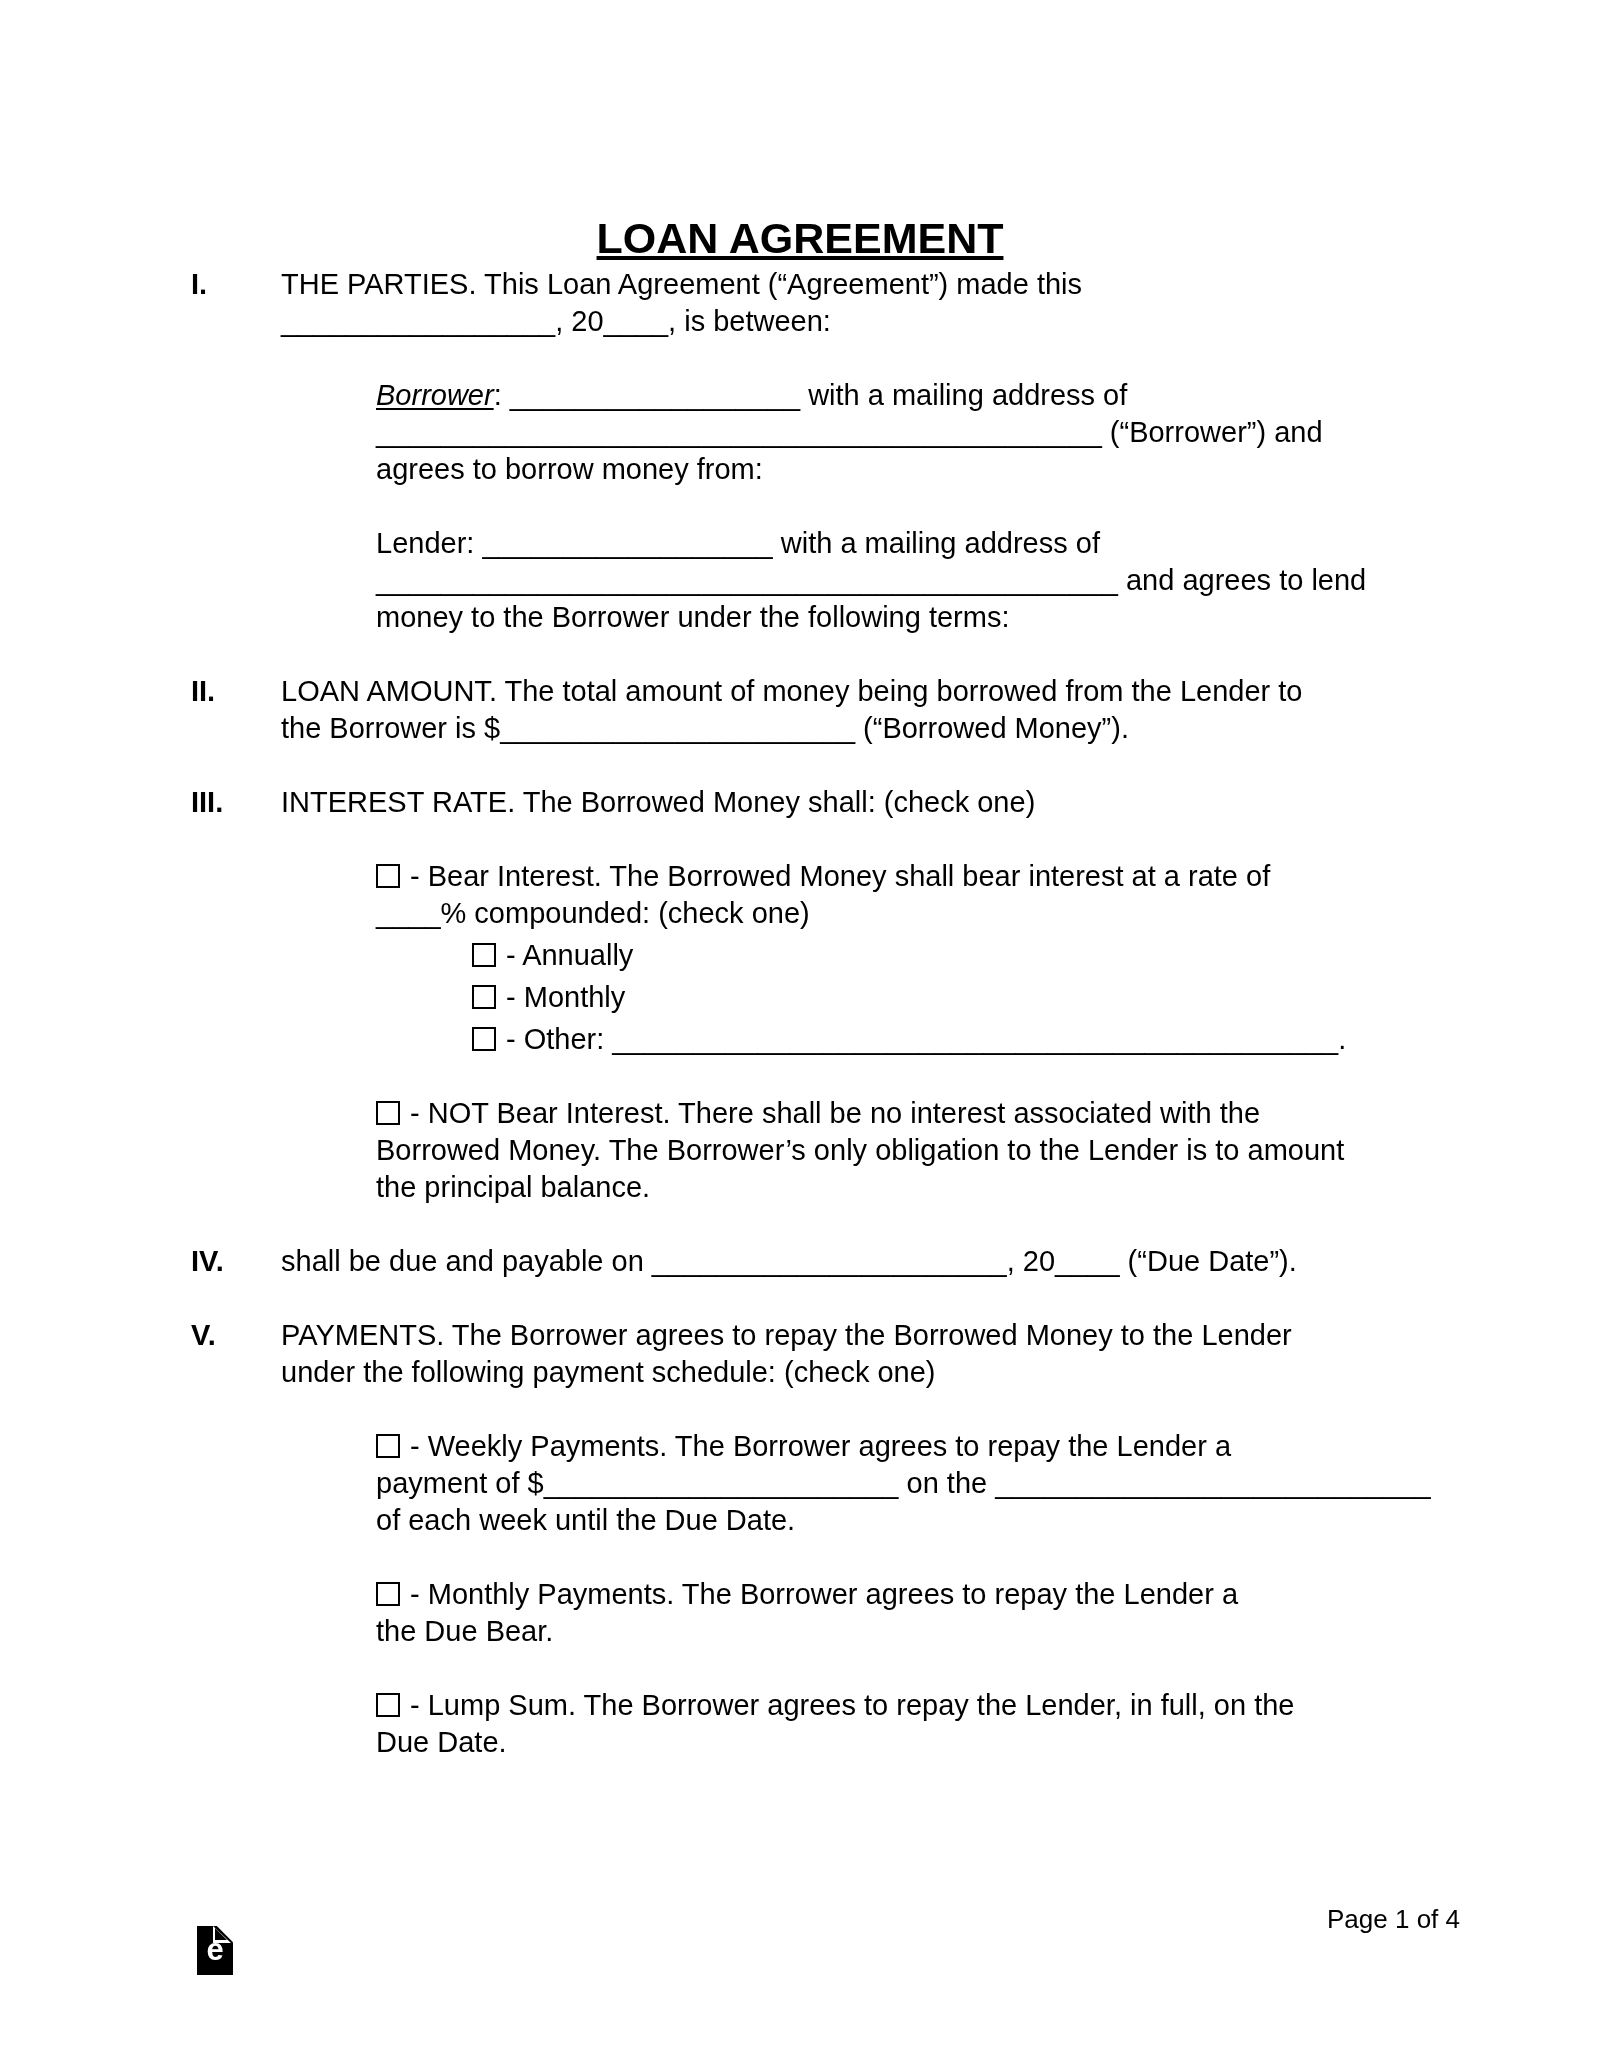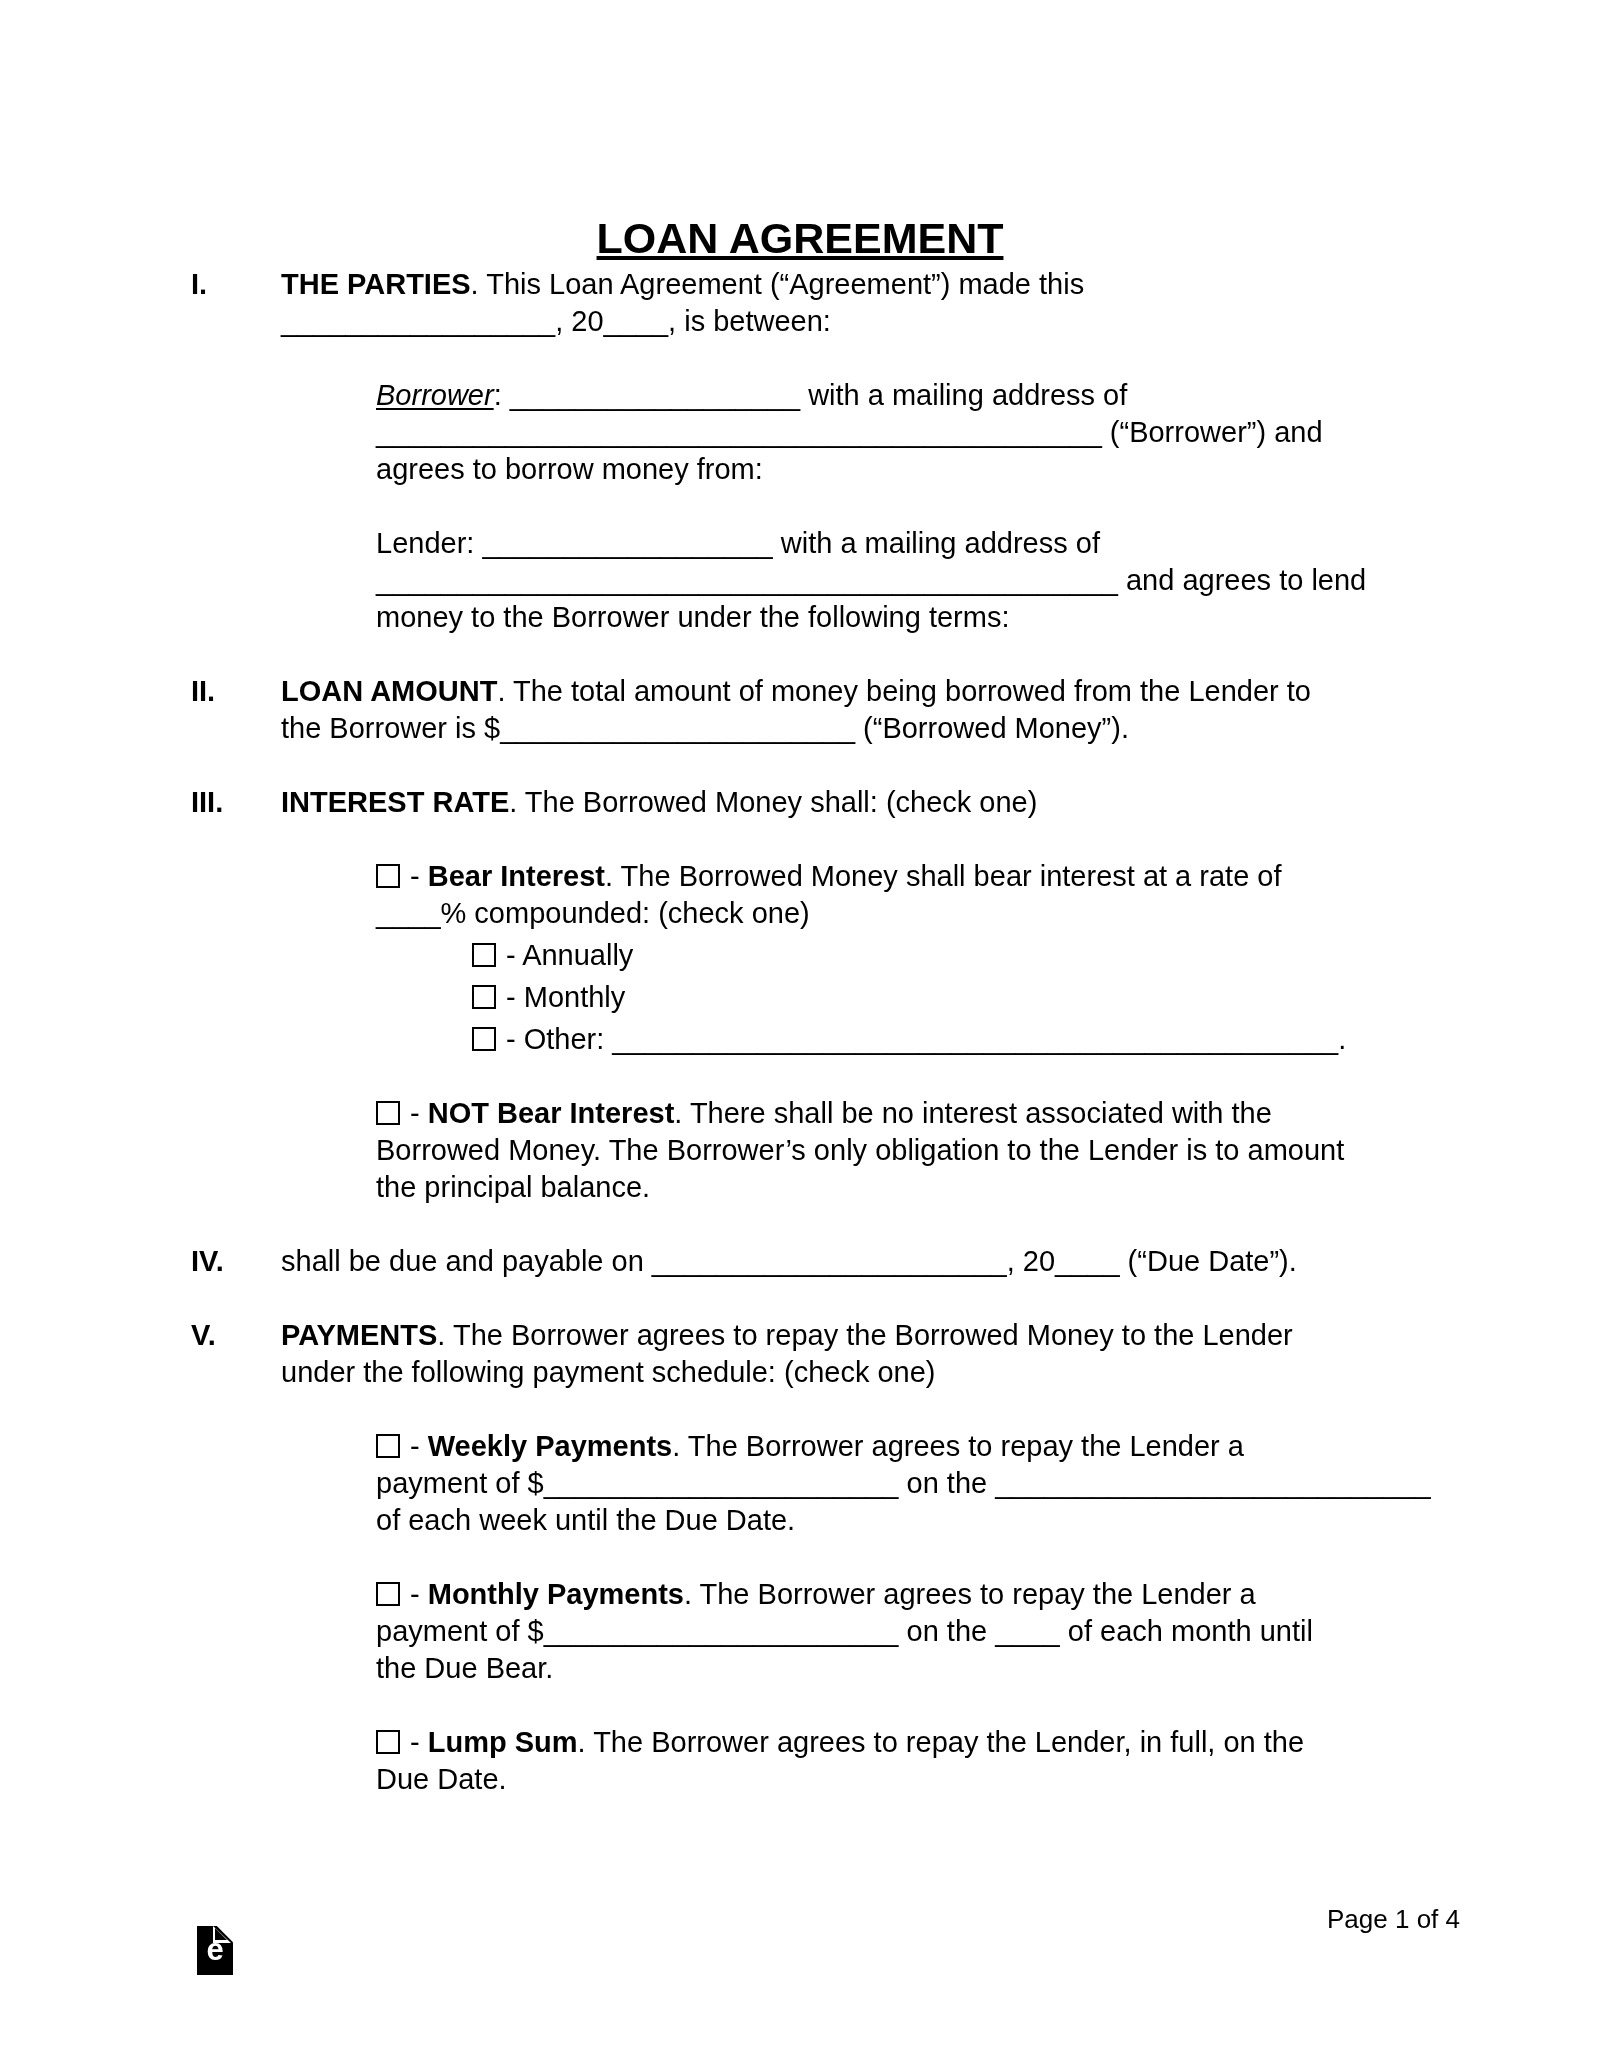--- a/index.html
+++ b/index.html
@@ -14,21 +14,21 @@
   .content{
     position:absolute;left:191px;top:266px;width:1300px;
     font-size:29px;line-height:37px;
   }
   .para{position:relative;margin:0 0 37px 90px;}
   .para.mb-sm{margin-bottom:5px;}
   .numeral{position:absolute;left:-90px;top:0;font-weight:700;}
   .indent1{margin-left:185px;}
   .indent2{margin-left:281px;}
   .line{display:block;}
-  b{font-weight:700;}
+  b{font-weight:400;}
   u{text-decoration:underline;text-underline-offset:3px;font-style:italic;}
   .cb{
     display:inline-block;width:20px;height:20px;border:2px solid #000;
     margin-right:10px;vertical-align:-2px;background:#fff;
   }
   .logo{position:absolute;left:197px;top:1926px;width:36px;height:49px;}
   .logo-body{
     position:absolute;left:0;top:0;width:36px;height:49px;background:#000;
     -webkit-clip-path:polygon(0 0,55% 0,100% 33%,100% 100%,0 100%);
     clip-path:polygon(0 0,55% 0,100% 33%,100% 100%,0 100%);
@@ -122,21 +122,20 @@
     </p>
 
     <p class="para indent1">
       <span class="line"><span class="cb"></span><span>- </span><b>Weekly Payments</b><span>. The Borrower agrees to repay the Lender a</span></span>
       <span class="line">payment of $______________________ on the ___________________________</span>
       <span class="line">of each week until the Due Date.</span>
     </p>
 
     <p class="para indent1">
       <span class="line"><span class="cb"></span><span>- </span><b>Monthly Payments</b><span>. The Borrower agrees to repay the Lender a</span></span>
-      <span class="line">payment of $______________________ on the ____ of each month until</span>
       <span class="line">the Due Bear.</span>
     </p>
 
     <p class="para indent1">
       <span class="line"><span class="cb"></span><span>- </span><b>Lump Sum</b><span>. The Borrower agrees to repay the Lender, in full, on the</span></span>
       <span class="line">Due Date.</span>
     </p>
 
   </div>
 

